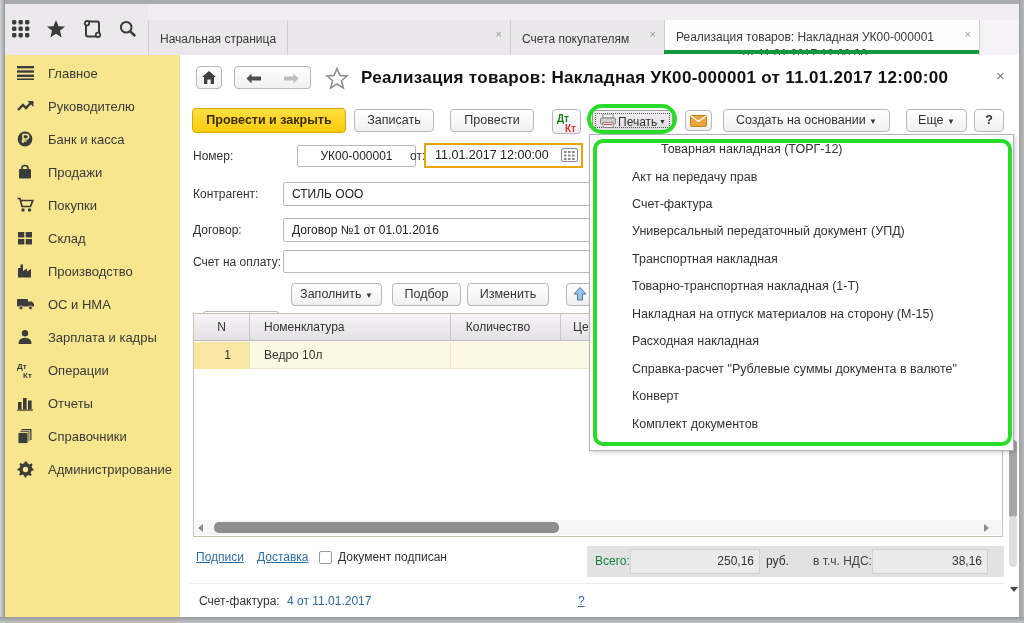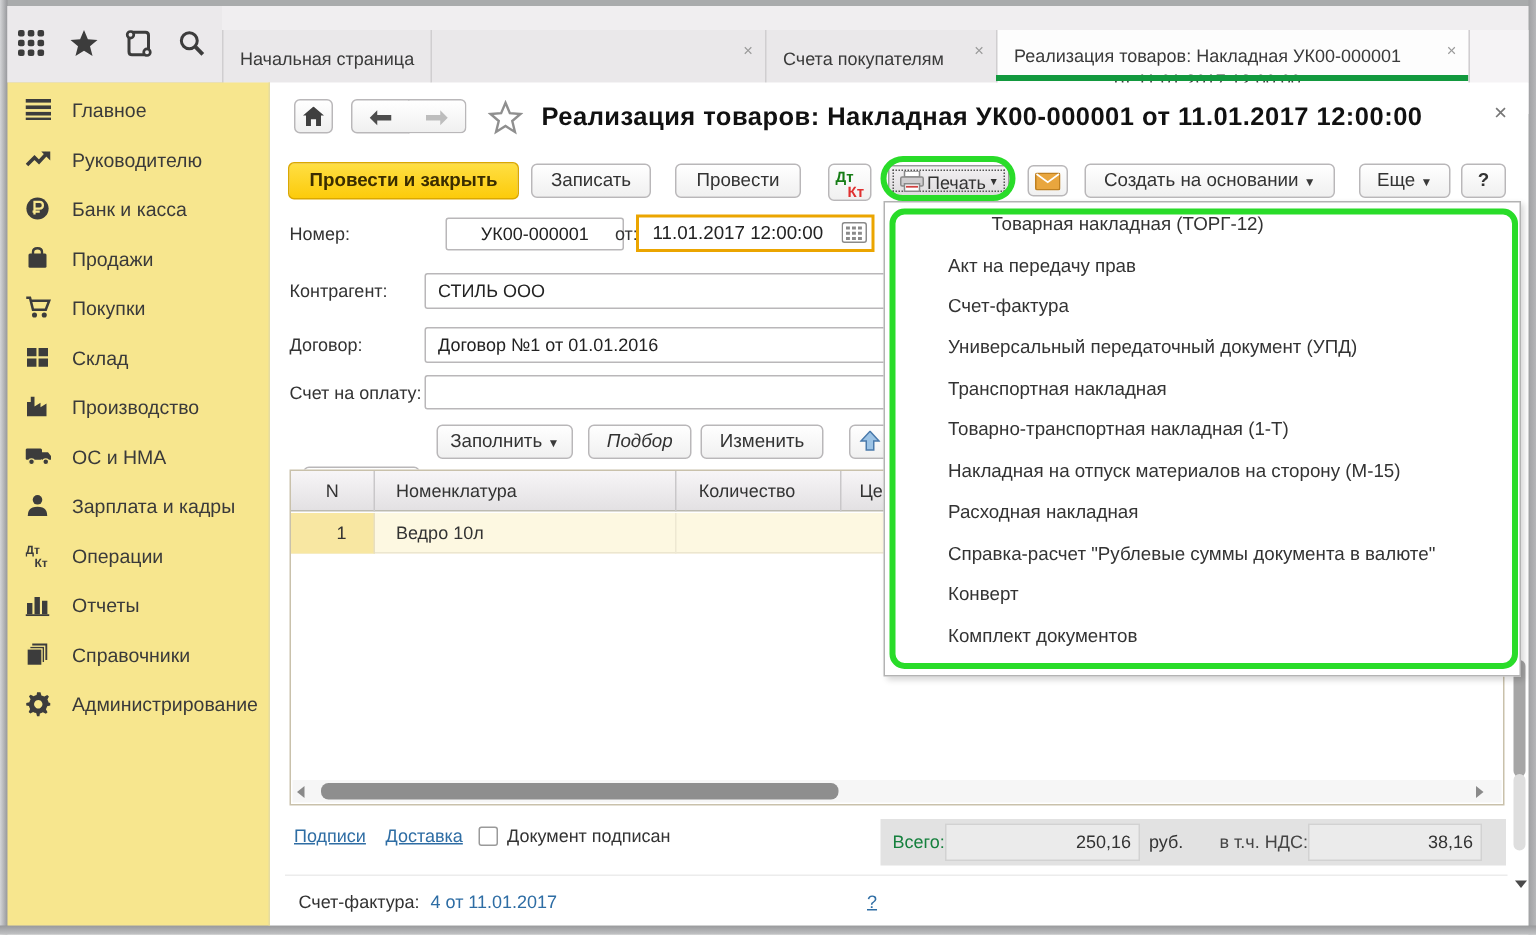--- a/index.html
+++ b/index.html
@@ -276,21 +276,21 @@
   </div>
 <div class="lbl" style="left:193px; top:223px;">Договор:</div>
 <div class="field" style="left:283px; top:218px; width:658px; height:24px;">
     <span style="position:absolute; left:8px; top:4px;">Договор №1 от 01.01.2016</span>
   </div>
 <div class="lbl" style="left:193px; top:255px;">Счет на оплату:</div>
 <div class="field" style="left:283px; top:250px; width:658px; height:23px;"></div>
 
 <div class="abs btn" style="left:202px; top:283px; width:78px; height:17px; line-height:21px;margin-top:28px;">Добавить</div>
 <div class="abs btn" style="left:291px; top:283px; width:91px; height:23px; line-height:21px;">Заполнить <b class="arr">▼</b></div>
-<div class="abs btn" style="left:392px; top:283px; width:69px; height:23px; line-height:21px;font-style:italic;">Подбор</div>
+<div class="abs btn" style="left:392px; top:283px; width:69px; height:23px; line-height:21px;">Подбор</div>
 <div class="abs btn" style="left:467px; top:283px; width:82px; height:23px; line-height:21px;">Изменить</div>
 <div class="abs btn" style="left:566px; top:283px; width:28px; height:23px;">
  <svg width="14" height="14" viewBox="0 0 14 14" style="margin-top:3px;">
       <path d="M7 0.5 L13 7 L9.5 7 L9.5 13 L4.5 13 L4.5 7 L1 7 Z" fill="#9cc3e5" stroke="#4a7aab" stroke-width="1"></path>
     </svg>
 </div>
 
 <div class="abs" style="left:193px; top:313px; width:810px; height:224px; border:1px solid #c9c1ab; background:#fff;">
  <div style="position:absolute; left:0; top:0; width:100%; height:27px; background:linear-gradient(#f7f5f7,#e3e1e3); border-bottom:1px solid #bcbab0;">
    <div style="position:absolute; left:0; top:0; width:56px; height:27px; border-right:1px solid #c9c7c9; text-align:center; line-height:26px;">N</div>

